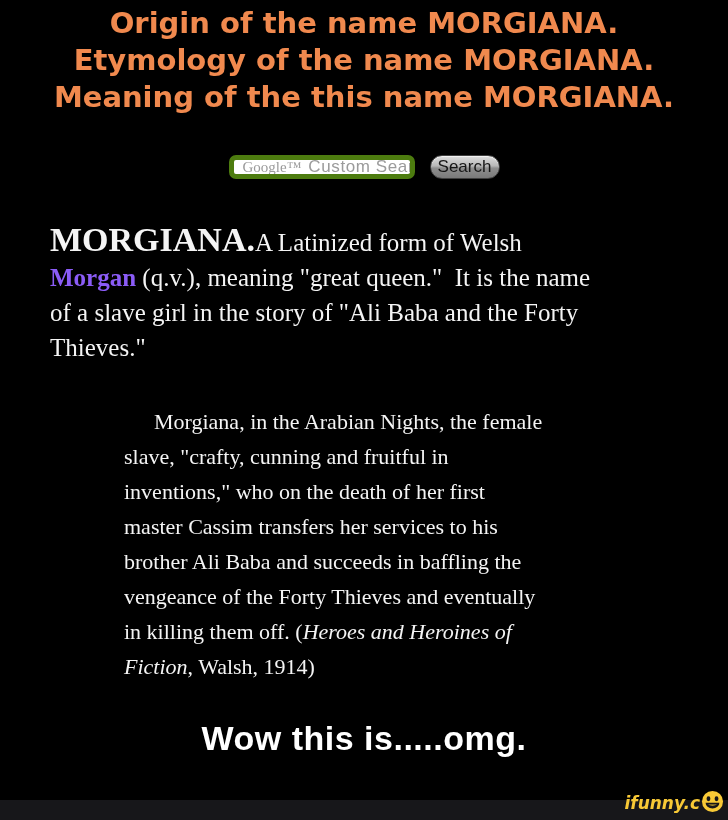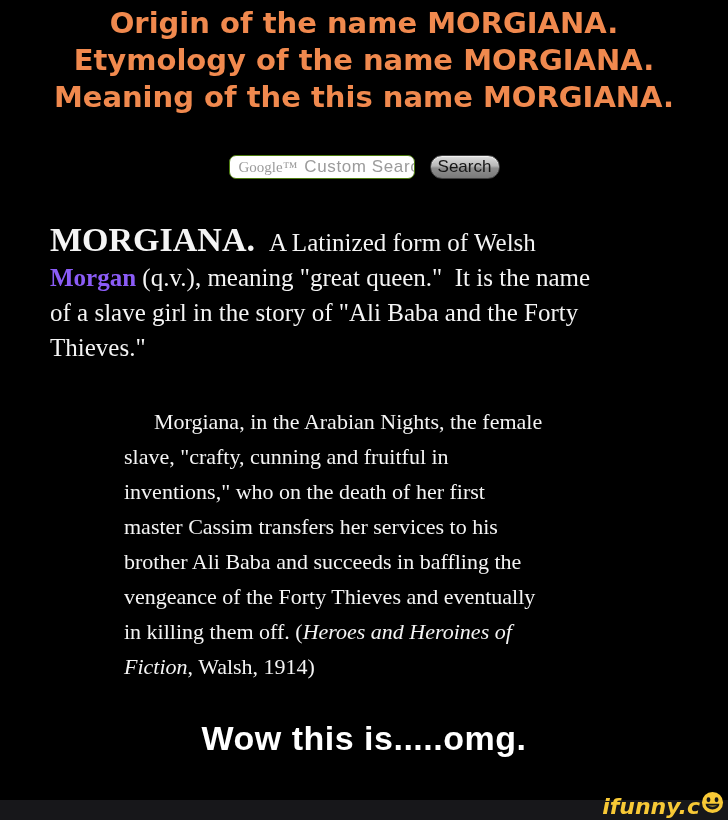--- a/index.html
+++ b/index.html
@@ -31,21 +31,21 @@
     top: 155px; left: 0; right: 0;
     display: flex;
     justify-content: center;
     align-items: center;
     gap: 15px;
   }
   .search-input {
     width: 186px;
     height: 24px;
     background: #ffffff;
-    border: 1px solid #4d7c0f;
+    border: 5px solid #4d7c0f;
     border-radius: 7px;
     display: flex;
     align-items: center;
     padding: 0 9px;
     box-sizing: border-box;
     overflow: hidden;
     white-space: nowrap;
   }
   .g-brand {
     color: #9b9b9b;
@@ -79,21 +79,20 @@
     top: 222px; left: 50px;
     margin: 0;
     color: #f4f4f4;
     font-size: 25px;
     line-height: 35px;
     white-space: nowrap;
   }
   .headword {
     font-weight: bold;
     font-size: 34px;
-    margin-right: 14px;
   }
   .morgan-link {
     color: #8b5cf6;
     text-decoration: none;
     cursor: pointer;
     font-weight: bold;
   }
 
   .quote {
     position: absolute;
@@ -124,26 +123,26 @@
     position: absolute;
     bottom: 0; left: 0;
     width: 100%;
     height: 20px;
     background: #17171A;
   }
   .watermark {
     position: absolute;
     right: 4px; bottom: 0px;
     display: flex;
-    align-items: flex-end;
+    align-items: flex-start;
     color: #F8C936;
     font-family: "DejaVu Sans", sans-serif;
     font-weight: bold;
     font-style: italic;
-    font-size: 22px;
+    font-size: 17px;
     line-height: 26px;
   }
   .watermark .smiley { margin-left: 1px; }
 </style>
 </head>
 <body>
 
 <div class="page">
 
   <div class="header">

